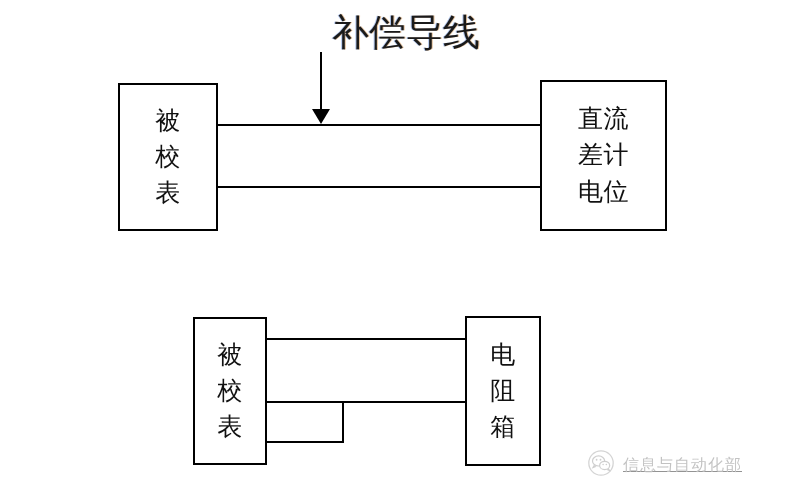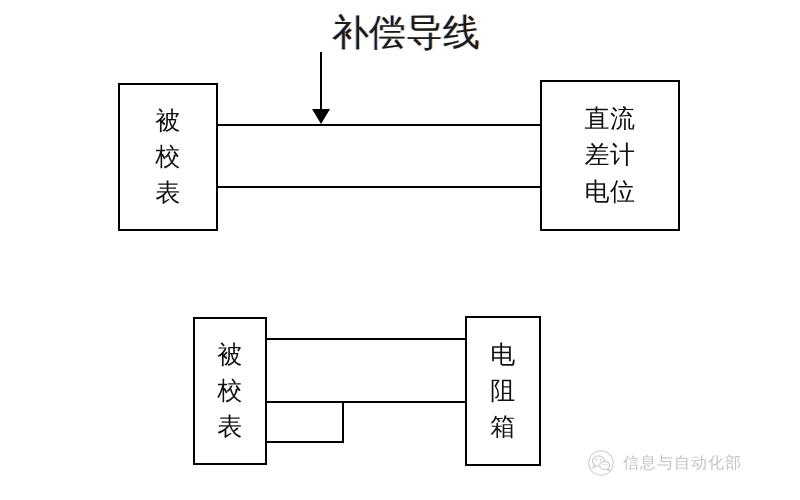--- a/index.html
+++ b/index.html
@@ -84,24 +84,25 @@
     white-space: nowrap;
     font-family: "DejaVu Sans", "Liberation Sans", sans-serif;
     text-shadow: 1px 0 0 rgba(196,120,40,0.45), -1px 0 0 rgba(60,110,205,0.40);
     z-index: 4;
   }
 
   
   .watermark {
     position: absolute;
     display: flex;
-    align-items: center;
+    align-items: flex-end;
     gap: 9px;
     opacity: 0.42;
     z-index: 5;
+    text-decoration: underline;
   }
   .watermark-logo {
     width: 26px;
     height: 26px;
     flex: 0 0 26px;
   }
   .watermark-text {
     font-size: 16px;
     color: #707070;
     letter-spacing: 1px;
@@ -123,21 +124,21 @@
 
   <div class="wire-h" style="left:216px; top:124px; width:328px;"></div>
   <div class="wire-h" style="left:216px; top:186px; width:328px;"></div>
 
   <div class="box" style="left:118px; top:83px; width:100px; height:148px;">
     <div class="box-label">被</div>
     <div class="box-label">校</div>
     <div class="box-label">表</div>
   </div>
 
-  <div class="box" style="left:540px; top:80px; width:140px; height:151px;">
+  <div class="box" style="left:540px; top:80px; width:127px; height:151px;">
     <div class="box-label">直流</div>
     <div class="box-label">差计</div>
     <div class="box-label">电位</div>
   </div>
 
   <div class="wire-h" style="left:265px; top:338px; width:202px;"></div>
   <div class="wire-h" style="left:265px; top:401px; width:202px;"></div>
   <div class="wire-h" style="left:265px; top:441px; width:79px;"></div>
   <div class="wire-v" style="left:342px; top:401px; height:42px;"></div>
 

